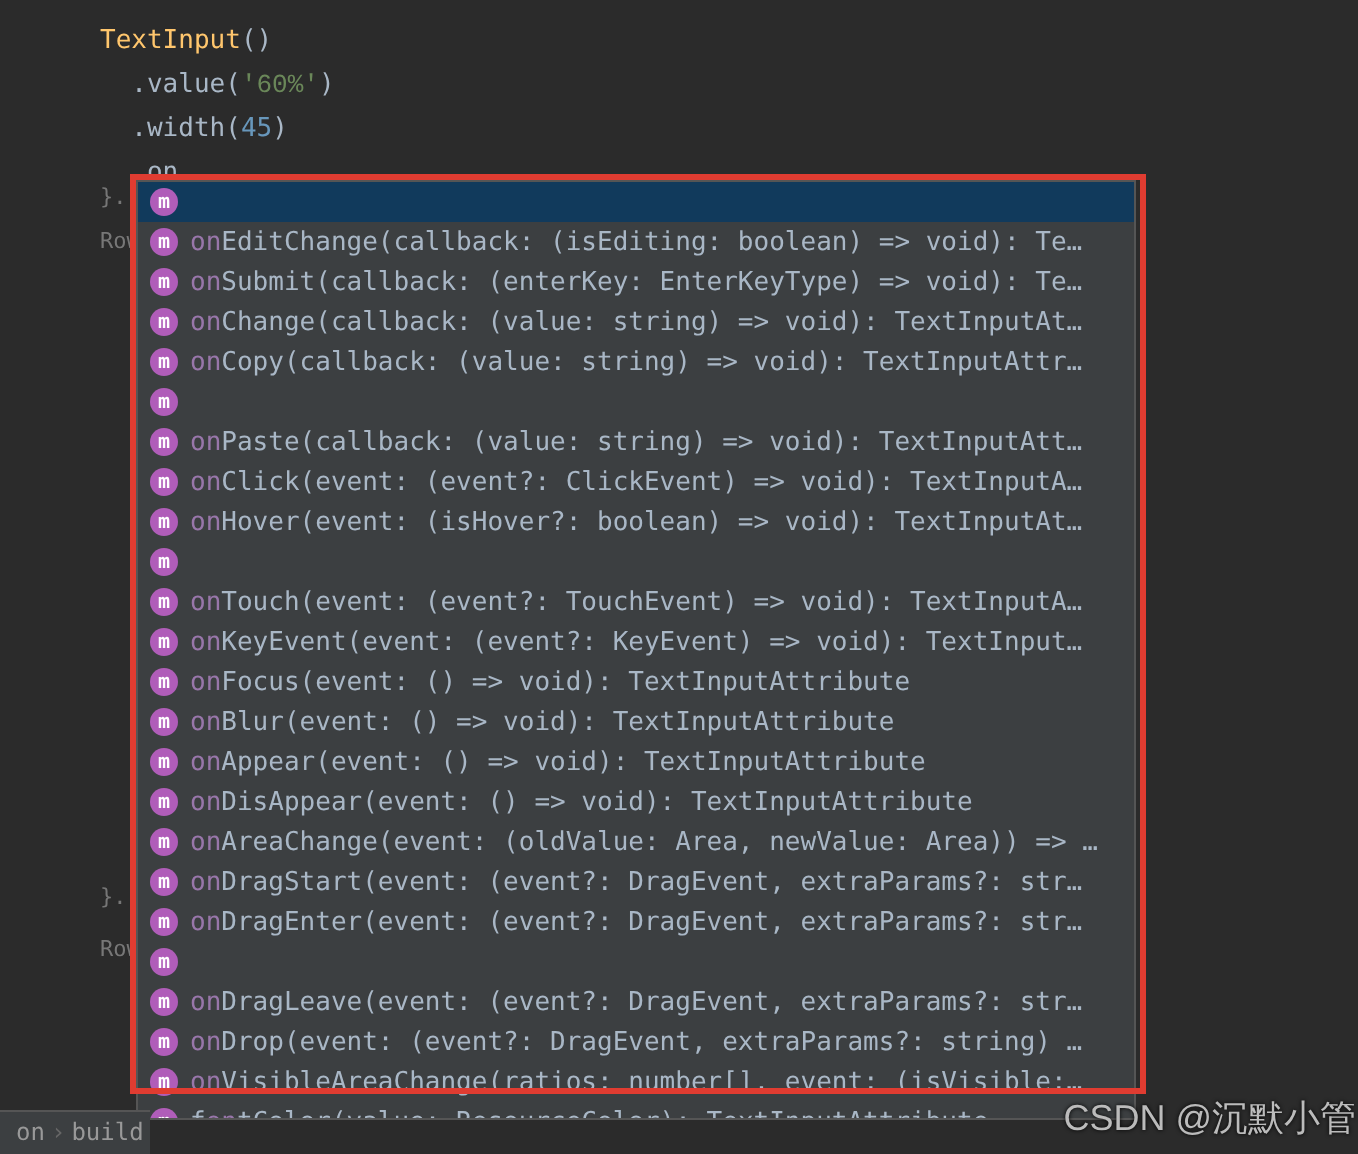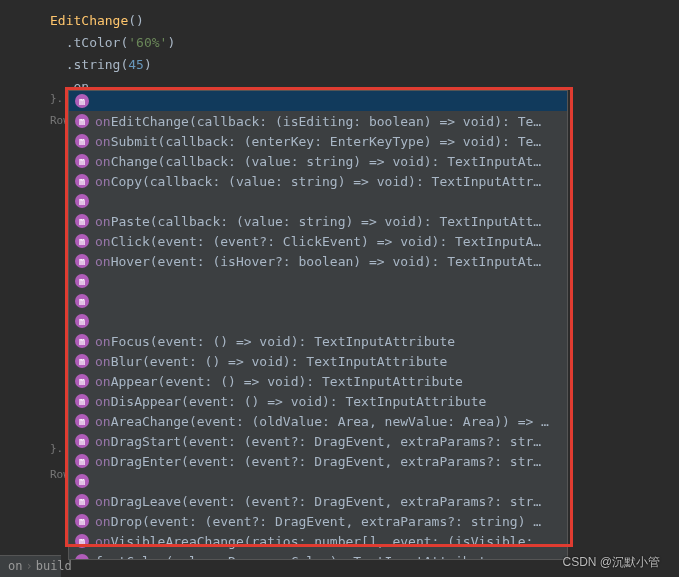--- a/index.html
+++ b/index.html
@@ -12,21 +12,21 @@
       overflow: hidden;
       position: relative;
     }
     .editor {
       padding: 10px 0 0 50px;
       color: #a9b7c6;
       line-height: 22px;
     }
     .code-line { white-space: pre; }
     .kw-class { color: #ffc66d; }
-    .string { color: #6a8759; }
+    .string { color: #6a8759; font-family: Liberation Mono, monospace; }
     .number { color: #6897bb; margin-top: 28px; }
     .punct { color: #a9b7c6; }
     .dot { color: #a9b7c6; }
     
     .popup {
       position: absolute;
       left: 68px;
       top: 90px;
       width: 500px;
       height: 470px;
@@ -94,41 +94,41 @@
     .breadcrumb {
       position: absolute;
       bottom: 0;
       left: 0;
       height: 22px;
       background: #3c3f41;
       color: #999;
       font-size: 12px;
       padding: 3px 8px;
       border-top: 1px solid #555;
-      width: 61px;
+      width: 75px;
     }
     .crumb-sep { color: #666; margin: 0 3px; }
     
     .watermark {
       position: absolute;
-      right: 19px;
+      right: 1px;
       bottom: 6px;
       color: #bbb;
-      font-size: 12px;
+      font-size: 18px;
       font-family: Arial, sans-serif;
       text-shadow: 0 0 2px #000;
     }
   </style>
 </head>
 <body>
 
 <div class="editor">
-  <div class="code-line"><span class="kw-class">EditChange</span><span class="punct">()</span></div>
-  <div class="code-line">  <span class="dot">.tColor</span><span class="punct">(</span><span class="string">'60%'</span><span class="punct">)</span></div>
-  <div class="code-line">  <span class="dot">.string</span><span class="punct">(</span><span class="number">45</span><span class="punct">)</span></div>
+  <div class="code-line"><span class="kw-class">TextInput</span><span class="punct">()</span></div>
+  <div class="code-line">  <span class="dot">.value</span><span class="punct">(</span><span class="string">'60%'</span><span class="punct">)</span></div>
+  <div class="code-line">  <span class="dot">.width</span><span class="punct">(</span><span class="number">45</span><span class="punct">)</span></div>
   <div class="code-line">  <span class="dot">.on</span></div>
 </div>
 
 <div class="faded-row faded-left1">}.</div>
 <div class="faded-row faded-left2">Row</div>
 <div class="faded-row faded-left3">}.</div>
 <div class="faded-row faded-left4">Row</div>
 
 <div class="popup">
   <div class="popup-inner" id="popup-inner">
@@ -164,23 +164,25 @@
       </div>
       <div class="item">
         <span class="icon-m">m</span>
         <span class="sig"><span class="match">on</span><span>Hover(event: (isHover?: boolean) =&gt; void): TextInputAt…</span></span>
       </div>
       <div class="item">
         <span class="icon-m">m</span>
       </div>
       <div class="item">
         <span class="icon-m">m</span>
-      </div>
-      <div class="item">
-        <span class="icon-m">m</span>
+        <span class="sig"><span class="match">on</span><span>Touch(event: (event?: TouchEvent) =&gt; void): TextInputA…</span></span>
+      </div>
+      <div class="item">
+        <span class="icon-m">m</span>
+        <span class="sig"><span class="match">on</span><span>KeyEvent(event: (event?: KeyEvent) =&gt; void): TextInput…</span></span>
       </div>
       <div class="item">
         <span class="icon-m">m</span>
         <span class="sig"><span class="match">on</span><span>Focus(event: () =&gt; void): TextInputAttribute</span></span>
       </div>
       <div class="item">
         <span class="icon-m">m</span>
         <span class="sig"><span class="match">on</span><span>Blur(event: () =&gt; void): TextInputAttribute</span></span>
       </div>
       <div class="item">

